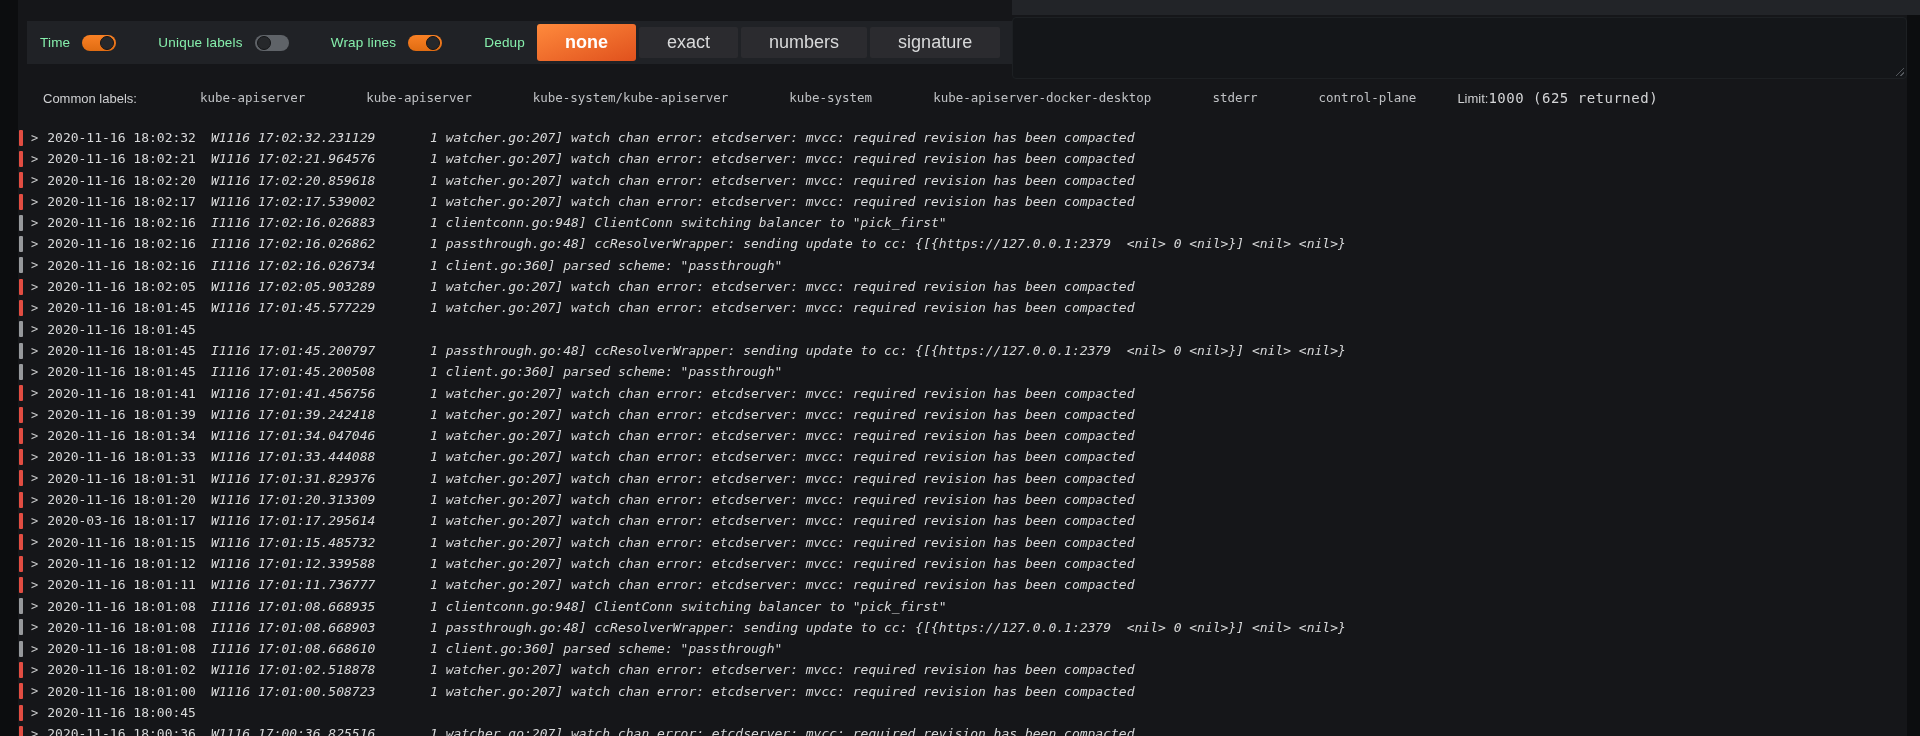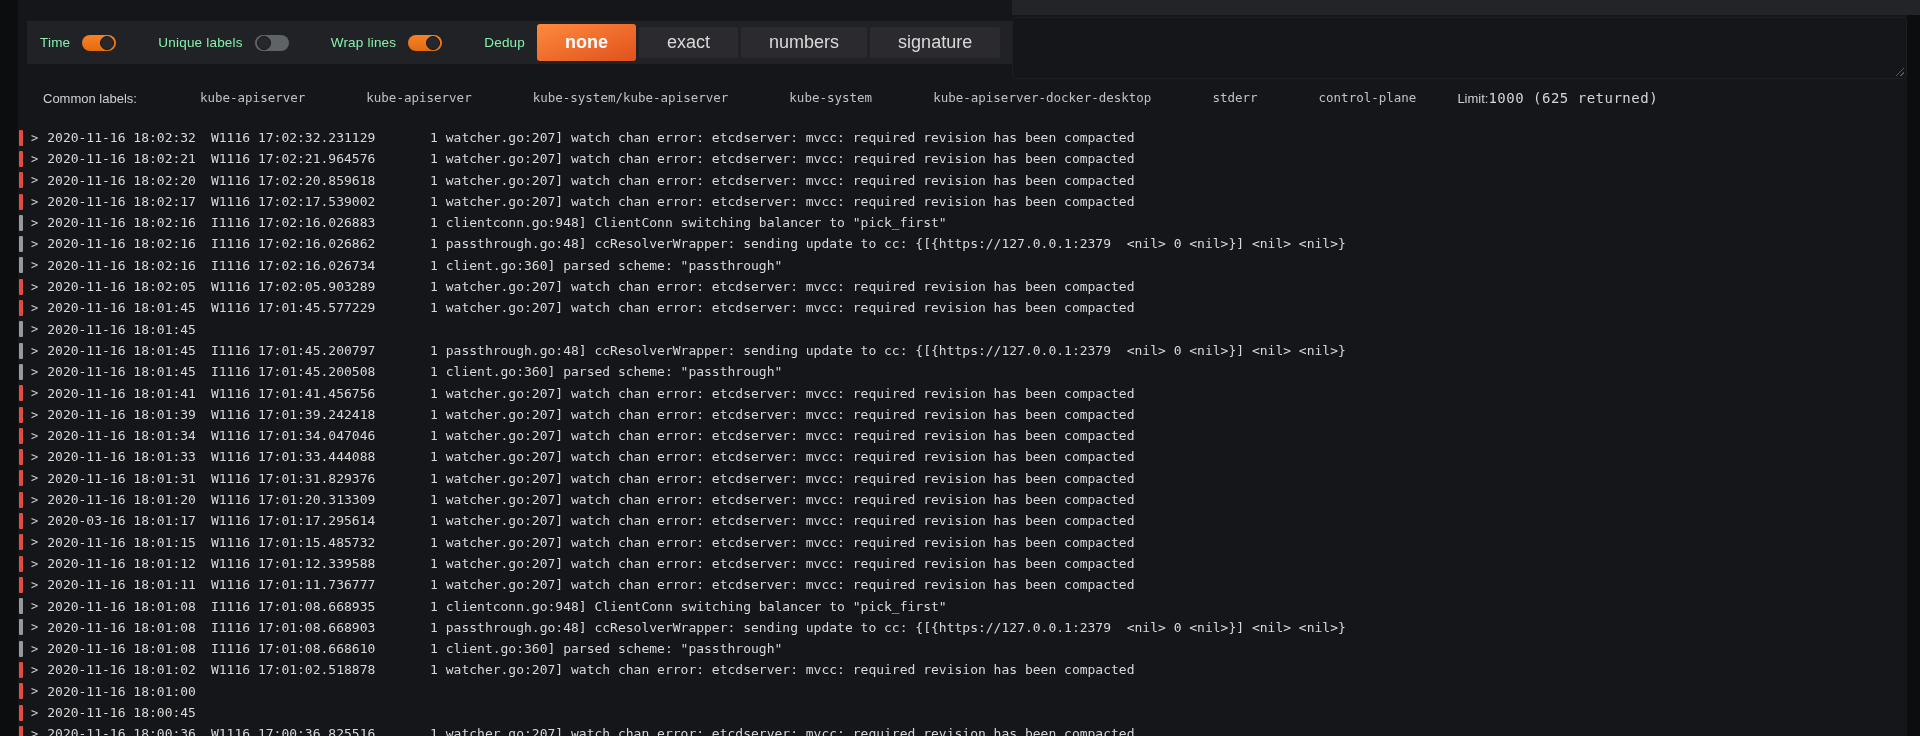--- a/index.html
+++ b/index.html
@@ -69,21 +69,21 @@
   .level-bar.red  { background:#e24d42; }
   .level-bar.gray { background:#97999c; }
   .chevron {
     font-family:"DejaVu Sans Mono", monospace; font-size:12px; color:#c9cacb;
     margin:0 9px 0 8px; line-height:1;
   }
   .log-time, .log-msg {
     font-family:"DejaVu Sans Mono", monospace; font-size:13px; color:#d8d9da;
     white-space:pre; line-height:21.3px;text-align:right;
   }
-  .log-msg { margin-left:15px; }
+  .log-msg { margin-left:15px;font-style:italic; }
 </style>
 </head>
 <body>
 
 <div class="edge edge-left"></div>
 <div class="edge edge-right"></div>
 
 <div class="top-right-surface"></div>
 
 <div class="toolbar">
@@ -280,20 +280,21 @@
     <div class="log-row">
     <span class="level-bar red"></span>
     <span class="chevron">&gt;</span>
     <span class="log-time">2020-11-16 18:01:02</span>
     <span class="log-msg">W1116 17:01:02.518878       1 watcher.go:207] watch chan error: etcdserver: mvcc: required revision has been compacted</span>
   </div>
     <div class="log-row">
     <span class="level-bar red"></span>
     <span class="chevron">&gt;</span>
     <span class="log-time">2020-11-16 18:01:00</span>
+    <span class="log-msg">W1116 17:01:00.508723       1 watcher.go:207] watch chan error: etcdserver: mvcc: required revision has been compacted</span>
   </div>
     <div class="log-row">
     <span class="level-bar red"></span>
     <span class="chevron">&gt;</span>
     <span class="log-time">2020-11-16 18:00:45</span>
   </div>
     <div class="log-row">
     <span class="level-bar red"></span>
     <span class="chevron">&gt;</span>
     <span class="log-time">2020-11-16 18:00:36</span>

